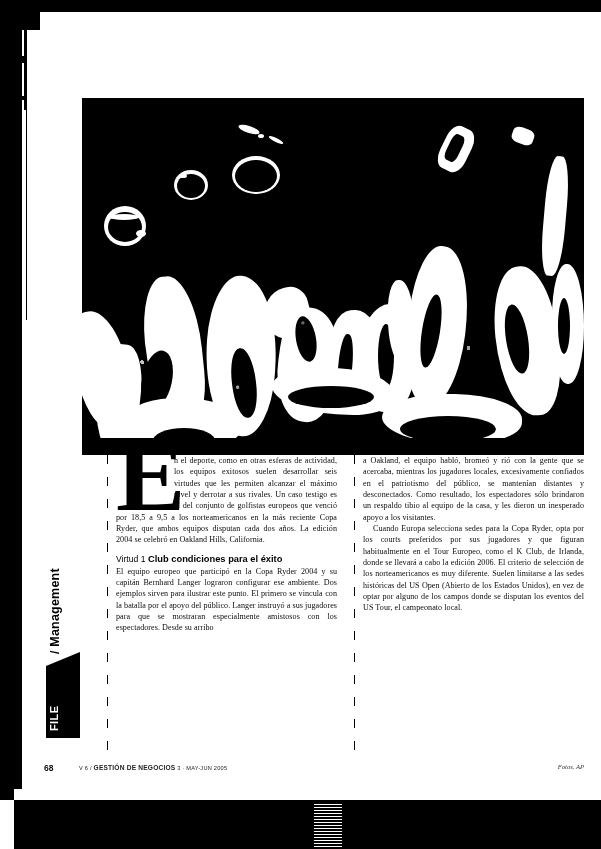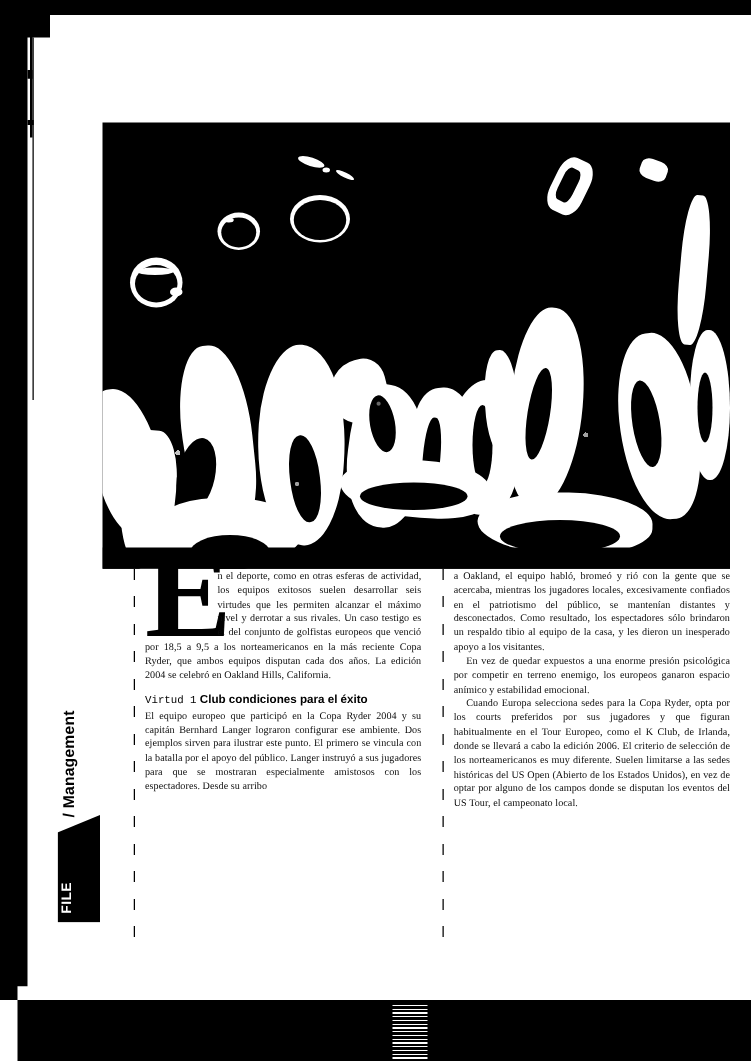--- a/index.html
+++ b/index.html
@@ -55,21 +55,21 @@
     text-align:justify;color:#0b0b0b;letter-spacing:.05px;-webkit-font-smoothing:none;}
   p.para + p.para{text-indent:10px;}
 
   #dropcap{position:absolute;left:116px;top:436px;width:62px;height:78px;
     font-family:"Liberation Serif",serif;font-weight:bold;font-size:104px;line-height:78px;
     color:#000;}
   .wrapbox{float:left;width:58px;height:47px;}
 
   h2.subhead{margin:7px 0 1px 0;font-family:"Liberation Sans",sans-serif;font-size:9.3px;
     line-height:12px;color:#000;font-weight:bold;}
-  h2.subhead .virtud{font-weight:normal;font-family:Liberation Mono, monospace;font-size:8.6px;}
+  h2.subhead .virtud{font-weight:normal;font-family:Liberation Sans, sans-serif;font-size:8.6px;}
 
   
   #footer{position:absolute;left:44px;top:763px;width:540px;height:14px;}
   #folio{position:absolute;left:0;top:0;font-family:"Liberation Sans",sans-serif;font-weight:bold;
     font-size:8.5px;color:#111;}
   #footer-center{position:absolute;left:35px;top:1px;font-family:"Liberation Sans",sans-serif;
     font-size:5.6px;color:#222;letter-spacing:.25px;white-space:nowrap;}
   #footer-center b{font-size:6.6px;letter-spacing:.2px;}
   #credit{position:absolute;right:0;top:0;font-family:"Liberation Serif",serif;font-size:6.6px;
     color:#333;font-style:italic;}
@@ -160,26 +160,34 @@
       <h2 class="subhead">
         <span class="virtud">Virtud 1</span>
         <span>Club condiciones para el éxito</span>
       </h2>
       <p class="para">El equipo europeo que participó en la Copa Ryder 2004 y su capitán Bernhard Langer lograron configurar ese ambiente. Dos ejemplos sirven para ilustrar este punto. El primero se vincula con la batalla por el apoyo del público. Langer instruyó a sus jugadores para que se mostraran especialmente amistosos con los espectadores. Desde su arribo</p>
     </div>
 
     <div class="col right">
       <div class="col-rule"></div>
       <p class="para">a Oakland, el equipo habló, bromeó y rió con la gente que se acercaba, mientras los jugadores locales, excesivamente confiados en el patriotismo del público, se mantenían distantes y desconectados. Como resultado, los espectadores sólo brindaron un respaldo tibio al equipo de la casa, y les dieron un inesperado apoyo a los visitantes.</p>
-      <p class="para">En vez de quedar expuestos a una enorme presión psicológica por competir en terreno enemigo, los europeos ganaron espacio anímico y estabilidad emocional.</p>
       <p class="para">Cuando Europa selecciona sedes para la Copa Ryder, opta por los courts preferidos por sus jugadores y que figuran habitualmente en el Tour Europeo, como el K Club, de Irlanda, donde se llevará a cabo la edición 2006. El criterio de selección de los norteamericanos es muy diferente. Suelen limitarse a las sedes históricas del US Open (Abierto de los Estados Unidos), en vez de optar por alguno de los campos donde se disputan los eventos del US Tour, el campeonato local.</p>
     </div>
 
   </div>
 
+  <div id="footer">
+    <div id="folio">68</div>
+    <div id="footer-center">
+      <span>V 6 /</span>
+      <b>GESTIÓN DE NEGOCIOS</b>
+      <span>3 · MAY-JUN 2005</span>
+    </div>
+    <div id="credit">Fotos. AP</div>
+  </div>
 
   <div class="scan-white-gap"></div>
   <div class="scan-bottom-band"></div>
   <div class="scan-bottom-notch"></div>
   <div class="scan-stripes"></div>
 
   <div class="noise"></div>
 </div>
 
 </body></html>

